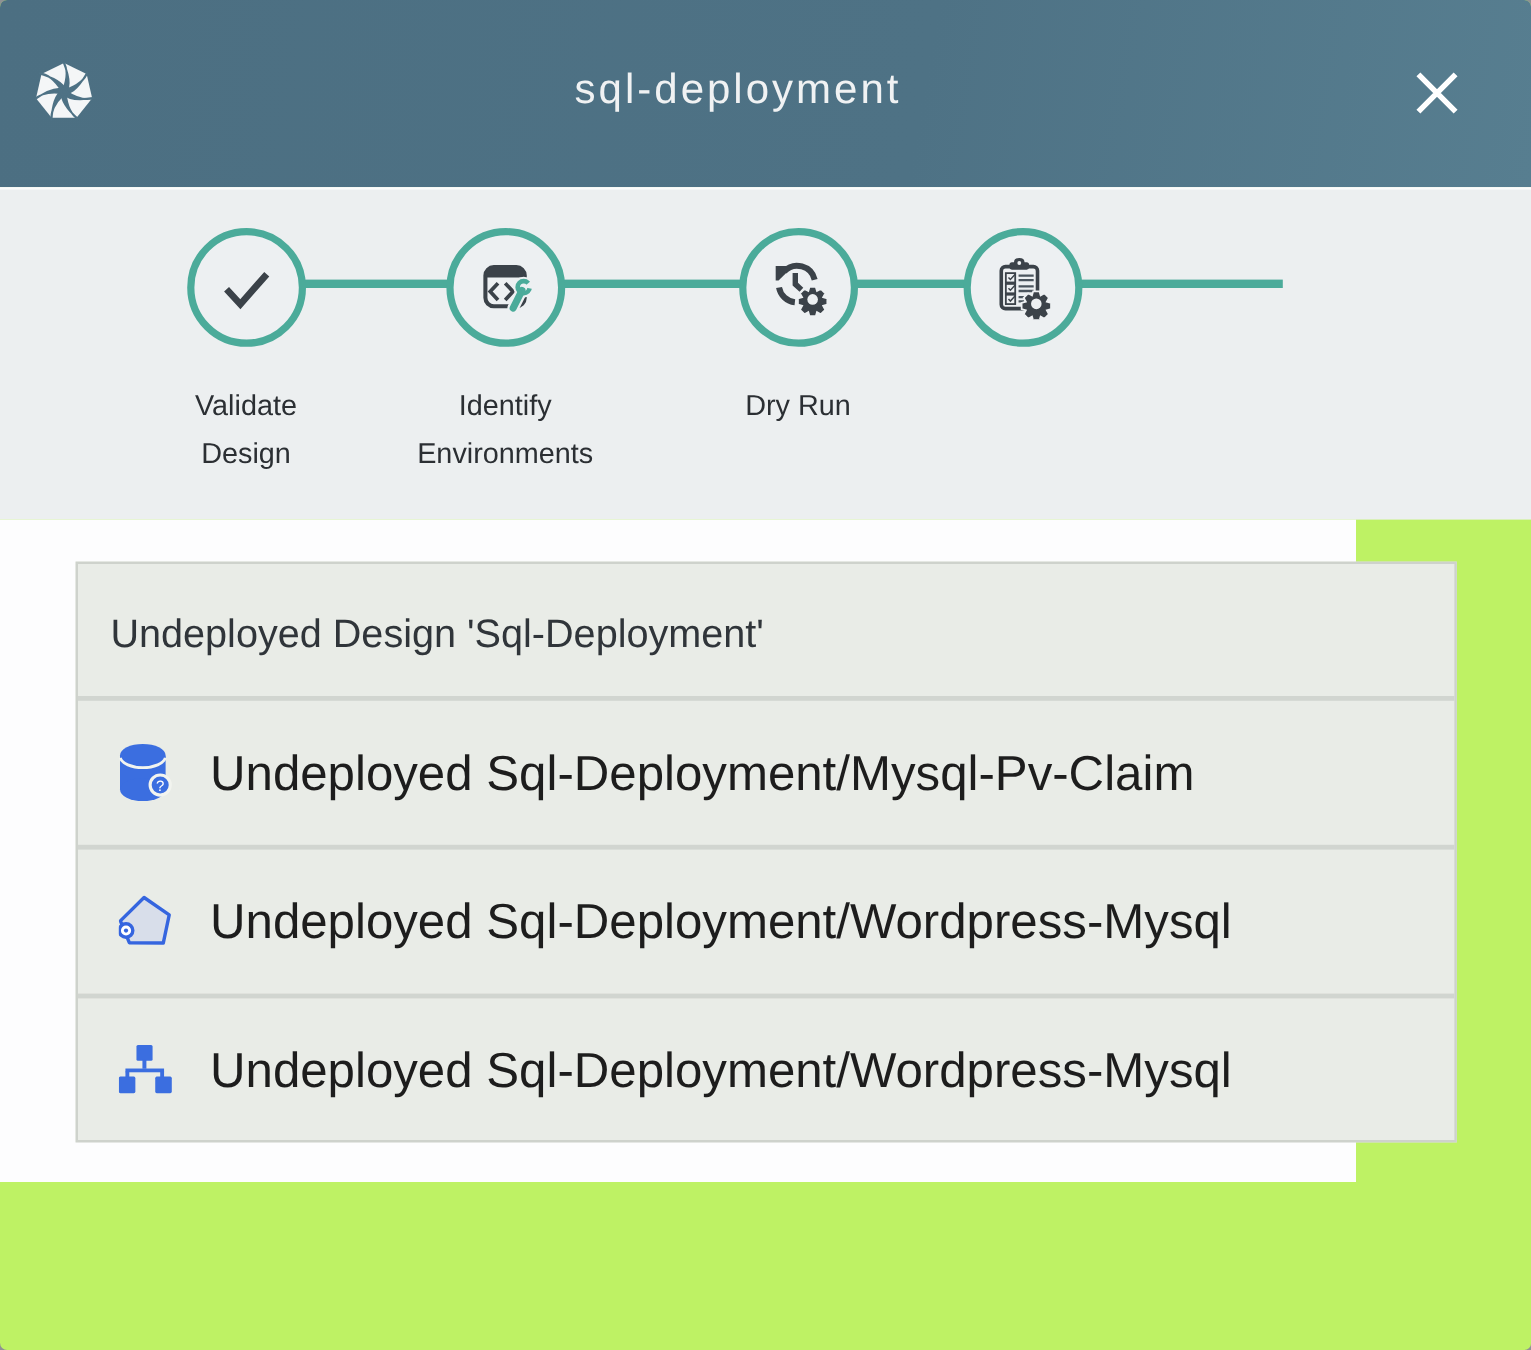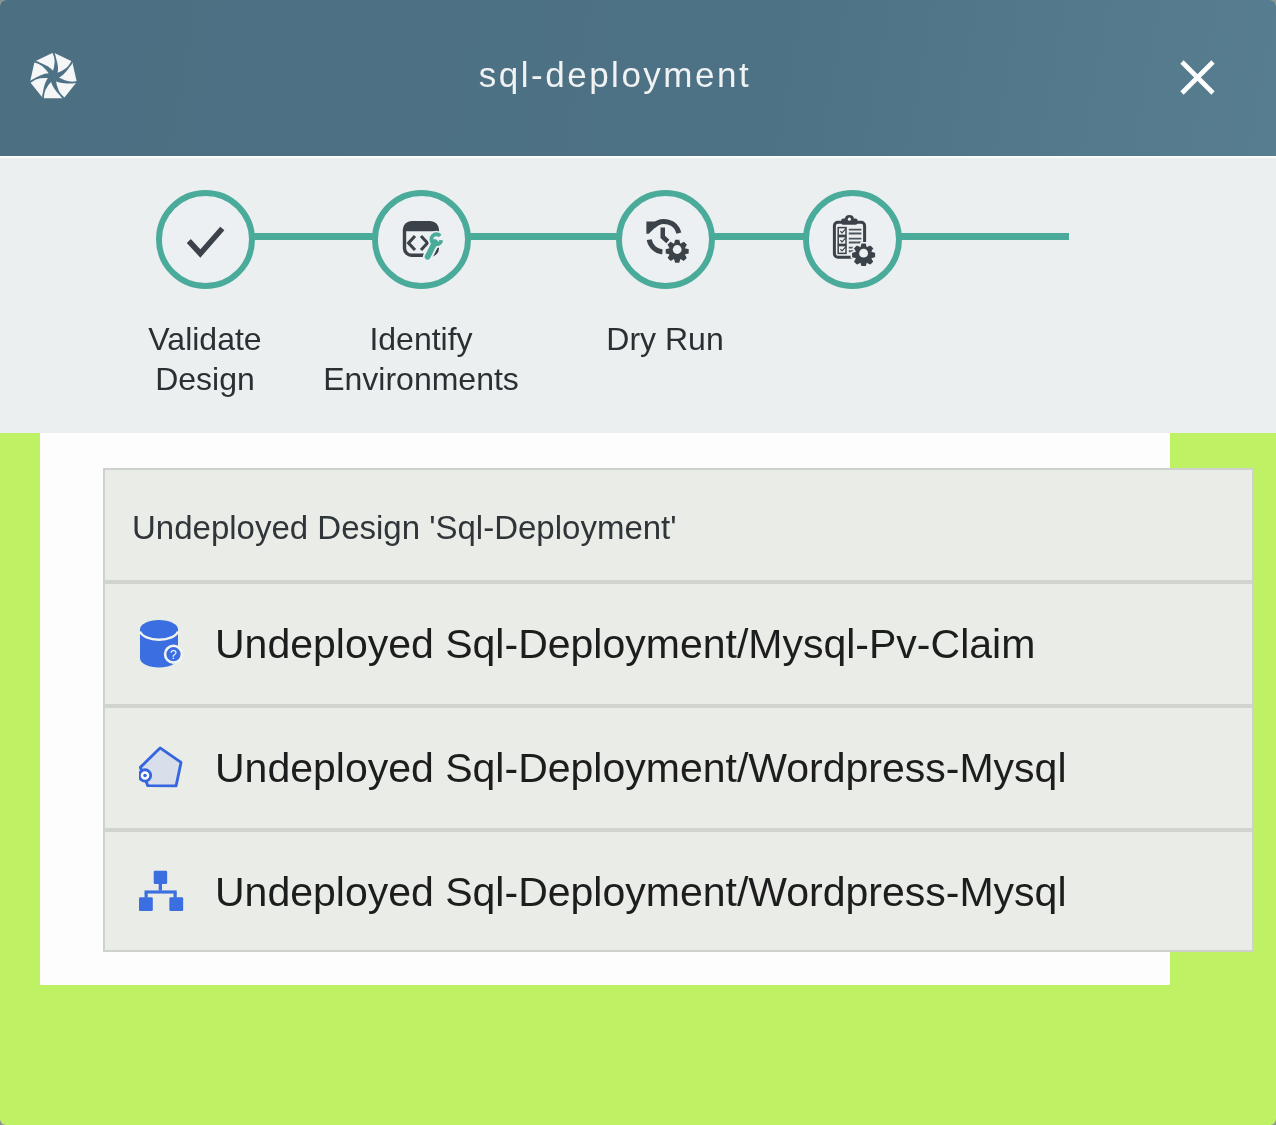--- a/index.html
+++ b/index.html
@@ -11,22 +11,22 @@
   .title{position:absolute;top:55px;left:615px;transform:translateX(-50%);
     font-size:35px;letter-spacing:2.5px;color:#f0f2f3;white-space:nowrap;}
   .logo{position:absolute;left:29px;top:52px;}
   .closex{position:absolute;left:1179px;top:59px;}
   .stepper{position:absolute;top:156px;left:0;width:1276px;height:277px;background:#eceff0;}
   .connector{position:absolute;top:77px;left:205px;width:864px;height:7px;background:#4bab9a;}
   .step{position:absolute;top:0;width:216px;text-align:center;}
   .circle{width:99px;height:99px;border-radius:50%;border:6.5px solid #4bab9a;background:#edf0f2;
     margin:34px auto 0 auto;display:flex;align-items:center;justify-content:center;}
   .circle.done{background:#d3dce2;}
-  .slabel{margin-top:30px;font-size:32px;line-height:40px;color:#2b2f33;}
-  .bodyarea{position:absolute;top:433px;left:0;width:1130px;height:552px;background:#fdfdfe;margin-left:40px;}
+  .slabel{margin-top:30px;font-size:24px;line-height:40px;color:#2b2f33;}
+  .bodyarea{position:absolute;top:433px;left:0;width:1130px;height:552px;background:#fdfdfe;}
   .panel{position:absolute;left:63px;top:35px;width:1151px;height:484px;
     background:#e9ece7;border:2px solid #ced2cc;}
   .r1{height:110px;display:flex;align-items:center;padding-left:27px;padding-top:5px;
     font-size:33px;color:#30353a;}
   .divid{height:4px;background:#d1d5d0;}
   .row{height:120px;display:flex;align-items:center;}
   .rowicon{width:46px;margin-left:34px;margin-right:30px;flex:none;display:flex;align-items:center;justify-content:center;}
   .rowtext{font-size:41px;color:#1d1d1d;}
   .footer{position:absolute;top:985px;left:0;width:1276px;height:140px;
     background:linear-gradient(100deg,#4c6f82 0%,#4e7285 60%,#577e90 100%);}

